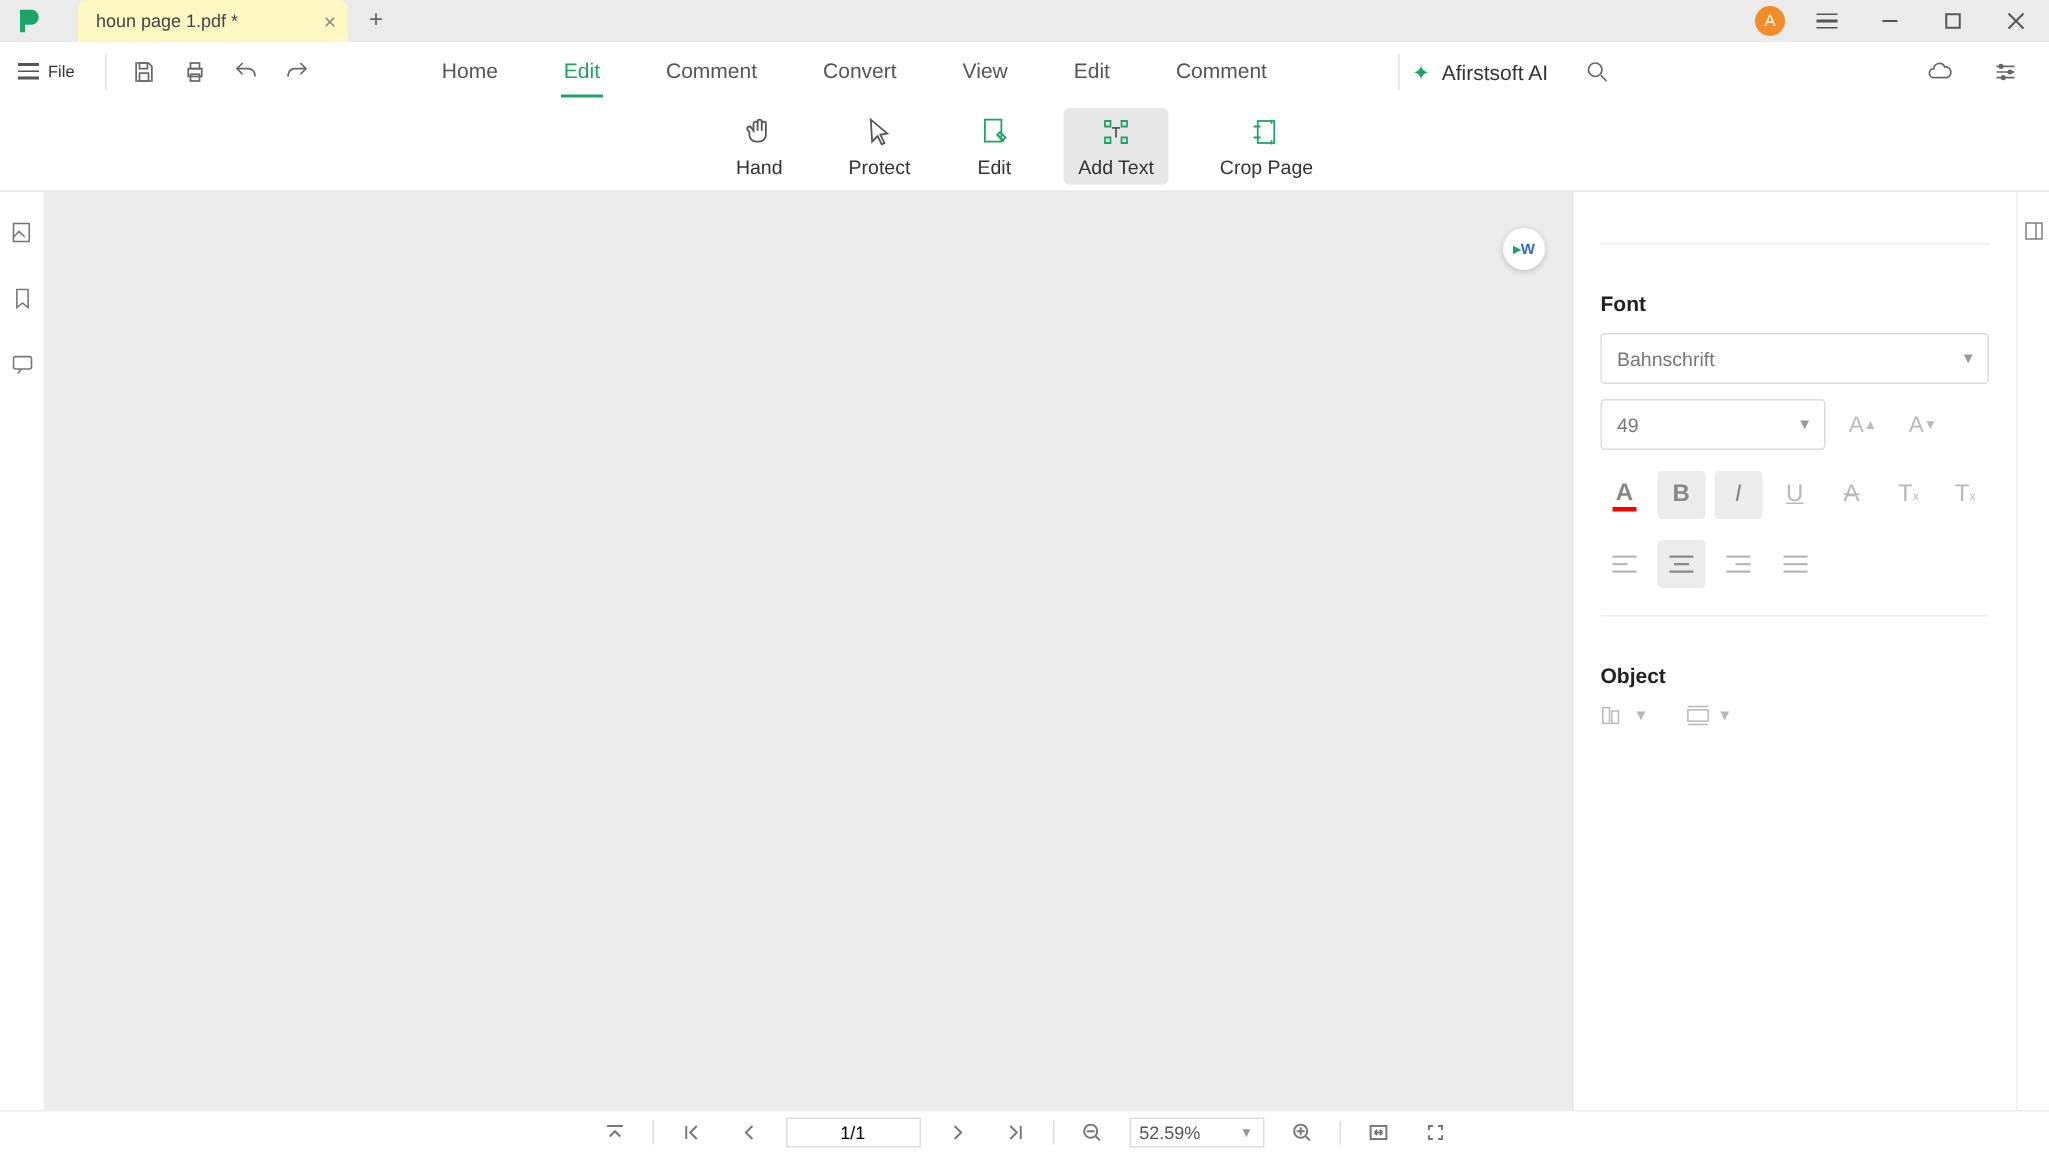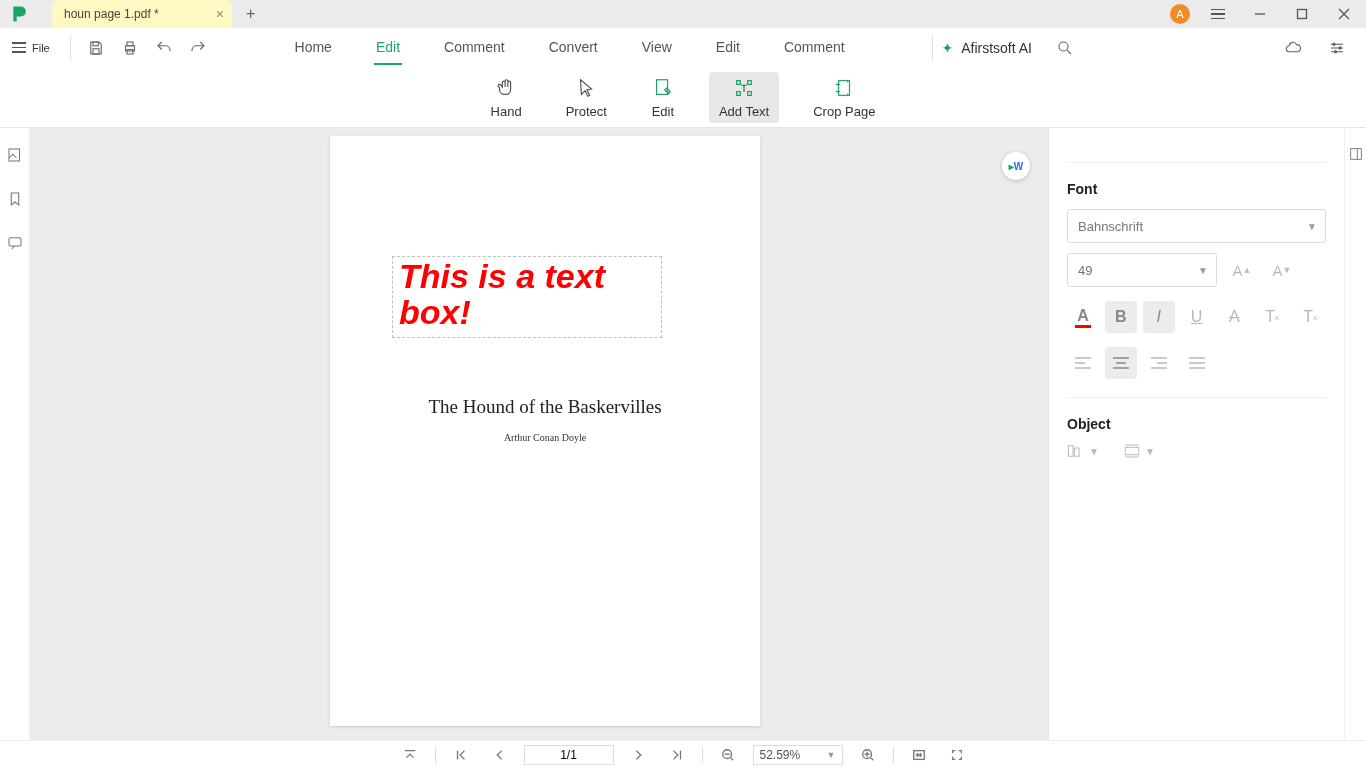--- a/index.html
+++ b/index.html
@@ -56,21 +56,21 @@
 .textbox-text { font-family: Bahnschrift, Arial, sans-serif; font-weight:700; font-style:italic; color:#ff0000; font-size:34px; line-height:1.05; }
 .doc-title { position:absolute; top:260px; width:100%; text-align:center; font-family:"Times New Roman", serif; font-size:19px; color:#222; }
 .doc-author { position:absolute; top:296px; width:100%; text-align:center; font-family:"Times New Roman", serif; font-size:10px; color:#333; }
 .float-badge { position:absolute; right:18px; top:24px; width:28px; height:28px; border-radius:50%; background:#fff; box-shadow:0 1px 4px rgba(0,0,0,.2); display:flex; align-items:center; justify-content:center; font-size:10px; font-weight:bold; color:#2b6cd6; }
 .float-badge .corner { color:#1aa564; }
 
 
 .props { width: 296px; border-left:1px solid #e6e6e6; padding: 16px 18px; overflow:auto; }
 .props-header { display:flex; align-items:center; justify-content:space-between; font-size:15px; font-weight:600; color:#222; margin-bottom:22px; }
 .props-header .x { font-size:16px; color:#555; cursor:pointer; font-weight:400; }
-.section-title { font-size:14px; font-weight:600; color:#222; margin: 18px 0 12px; }
+.section-title { font-size:14px; font-weight:600; color:#222; margin: 31px 0 12px; }
 .select-row { display:flex; gap:10px; align-items:center; margin-bottom:10px; }
 .sel { border:1px solid #dcdcdc; border-radius:3px; height:32px; display:flex; align-items:center; padding:16px 10px; font-size:13px; color:#777; position:relative; background:#fff; }
 .sel.wide { flex:1; }
 .sel .caret { position:absolute; right:8px; color:#999; font-size:10px; }
 .sel.size { width:150px; }
 .aa-btn { width:30px; height:30px; display:flex; align-items:center; justify-content:center; color:#bbb; font-size:15px; }
 .style-row { display:flex; gap:6px; margin: 14px 0; }
 .style-btn { width:32px; height:32px; display:flex; align-items:center; justify-content:center; color:#b8b8b8; font-size:16px; border-radius:3px; }
 .style-btn.on { background:#ececec; color:#888; }
 .style-btn.colorbtn { flex-direction:column; gap:0; color:#888; }
@@ -268,27 +268,20 @@
     <div class="ric"><svg viewBox="0 0 24 24">
           <path d="M7 4h10v16l-5-4-5 4z"></path>
         </svg></div>
     <div class="ric"><svg viewBox="0 0 24 24">
           <rect x="4" y="5" width="16" height="11" rx="2"></rect>
           <path d="M8 20l3-4"></path>
         </svg></div>
   </div>
 
   <div class="canvas-wrap">
-    <div class="page">
-      <div class="textbox">
-        <div class="textbox-text">This is a text box!</div>
-      </div>
-      <div class="doc-title">The Hound of the Baskervilles</div>
-      <div class="doc-author">Arthur Conan Doyle</div>
-    </div>
     <div class="float-badge"><span class="corner">▸</span>W</div>
   </div>
 
   <div class="props">
     <div class="divider"></div>
 
     <div class="section-title">Font</div>
     <div class="select-row">
       <div class="sel wide">
         <span>Bahnschrift</span>

